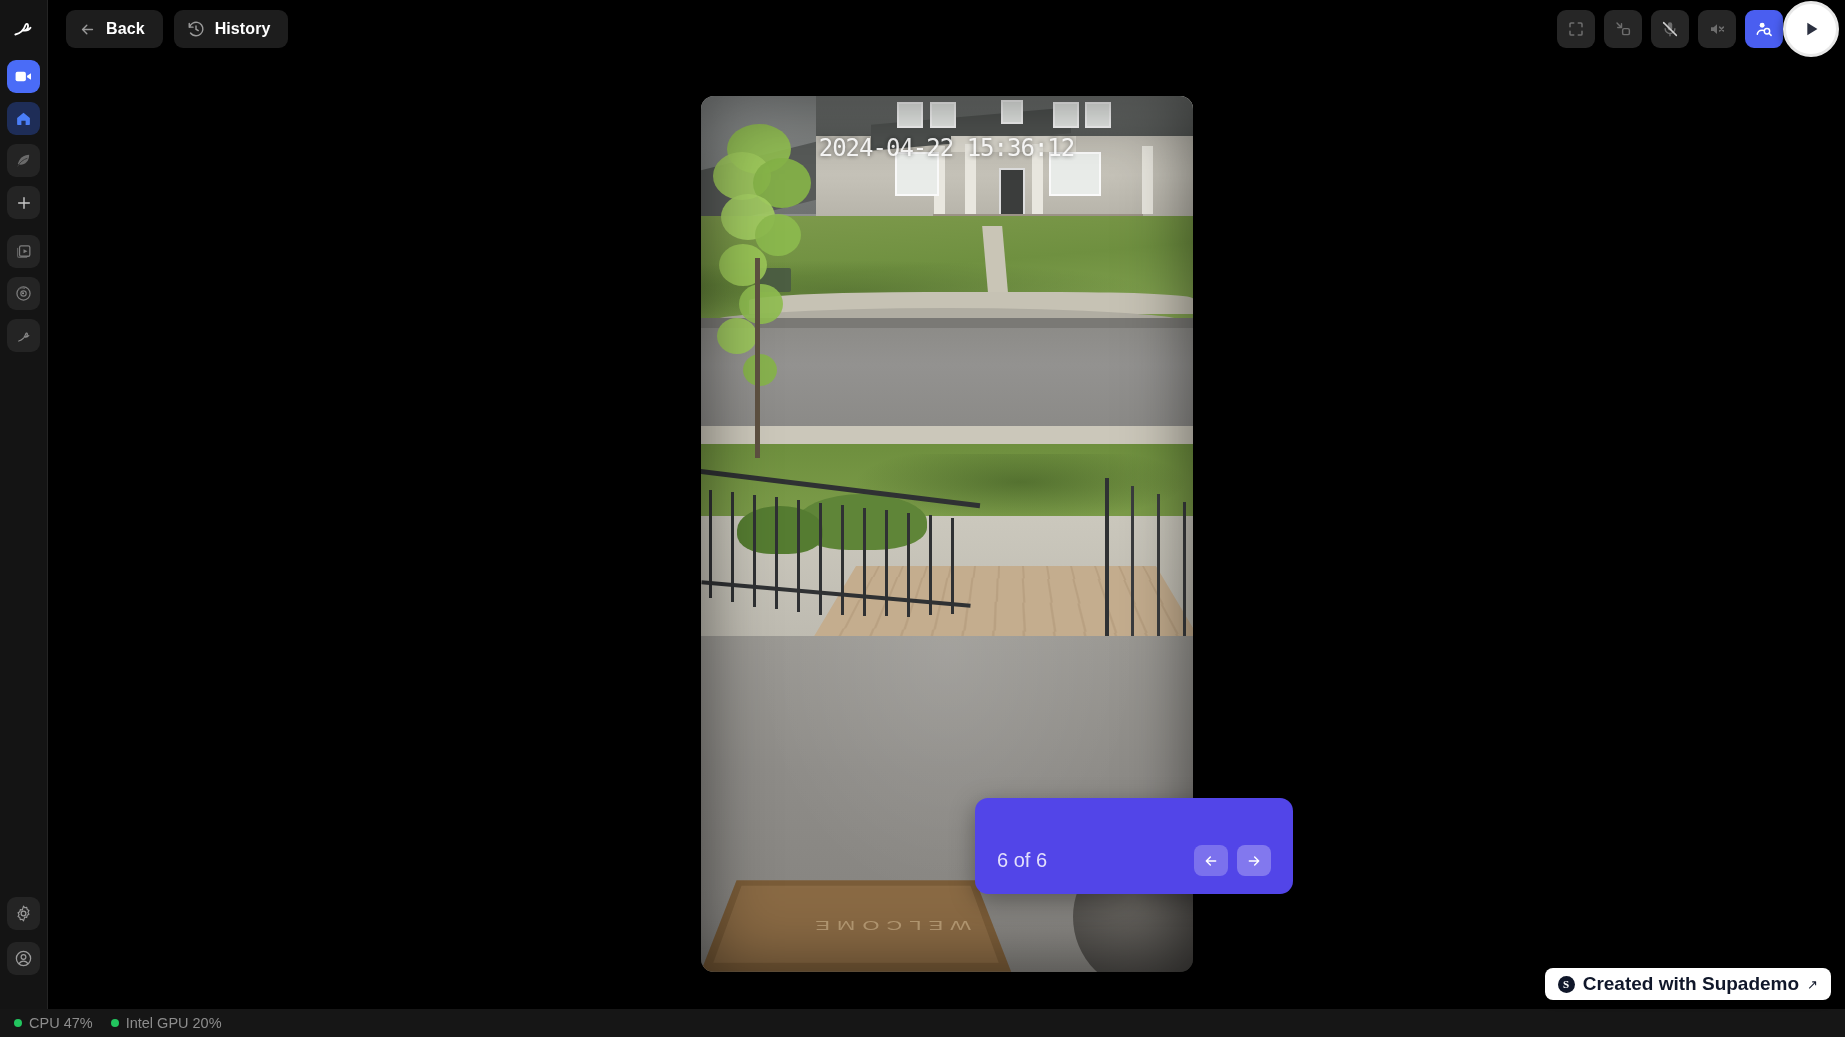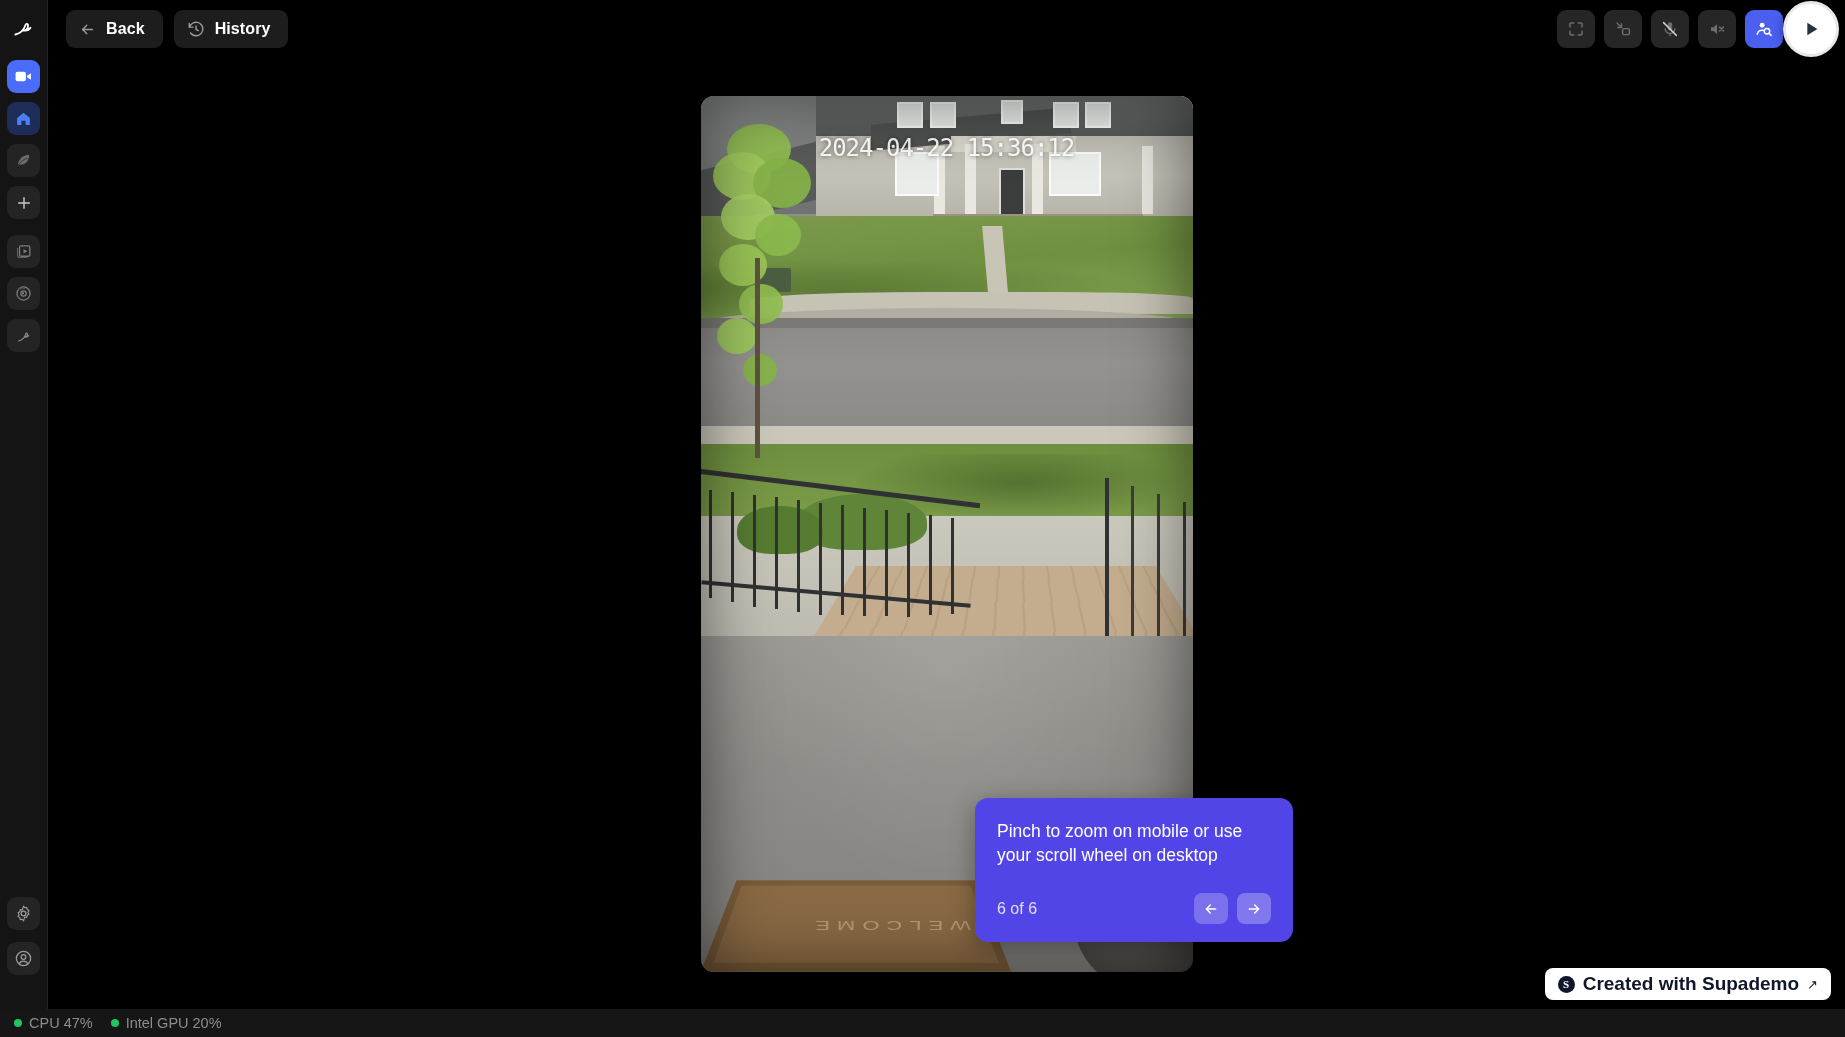--- a/index.html
+++ b/index.html
@@ -140,21 +140,21 @@
   }
 
   
   .tooltip {
     position: absolute; left: 927px; top: 740px; width: 318px;
     background: #5245e8; border-radius: 13px; padding: 21px 22px 18px 22px;
     color: #fff; box-shadow: 0 6px 24px rgba(0,0,0,.35); z-index: 40;
   }
   .tt-text { font-size: 17.5px; line-height: 1.38; font-weight: 400; }
   .tt-foot { display: flex; align-items: center; margin-top: 26px; }
-  .tt-count { font-size: 16px; color: #e2dffb; }
+  .tt-count { font-size: 20px; color: #e2dffb; }
   .tt-nav { margin-left: auto; display: flex; gap: 9px; }
   .tt-btn {
     width: 34px; height: 31px; border-radius: 8px; background: rgba(255,255,255,.28);
     display: flex; align-items: center; justify-content: center; cursor: pointer; color: #fff;
   }
   .tt-btn.prev { background: rgba(255,255,255,.24); }
 
   
   .statusbar {
     position: absolute; left: 0; bottom: 0; width: 100%; height: 28px;
@@ -408,21 +408,20 @@
         <div class="s-mat"></div>
         <div class="s-mat-txt">WELCOME</div>
         <div class="s-pot"></div>
         <div class="vignette"></div>
       </div>
 
       <div class="timestamp">2024-04-22 15:36:12</div>
     </div>
 
     <div class="tooltip">
-      <div class="tt-text">Pinch to zoom on mobile or use your scroll wheel on desktop</div>
       <div class="tt-foot">
         <div class="tt-count">6 of 6</div>
         <div class="tt-nav">
           <div class="tt-btn prev">
             <svg width="16" height="16" viewBox="0 0 24 24">
               <path d="M19 12H5M11 6l-6 6 6 6" stroke="currentColor" stroke-width="2.2" fill="none" stroke-linecap="round" stroke-linejoin="round"></path>
             </svg>
           </div>
           <div class="tt-btn">
             <svg width="16" height="16" viewBox="0 0 24 24">

